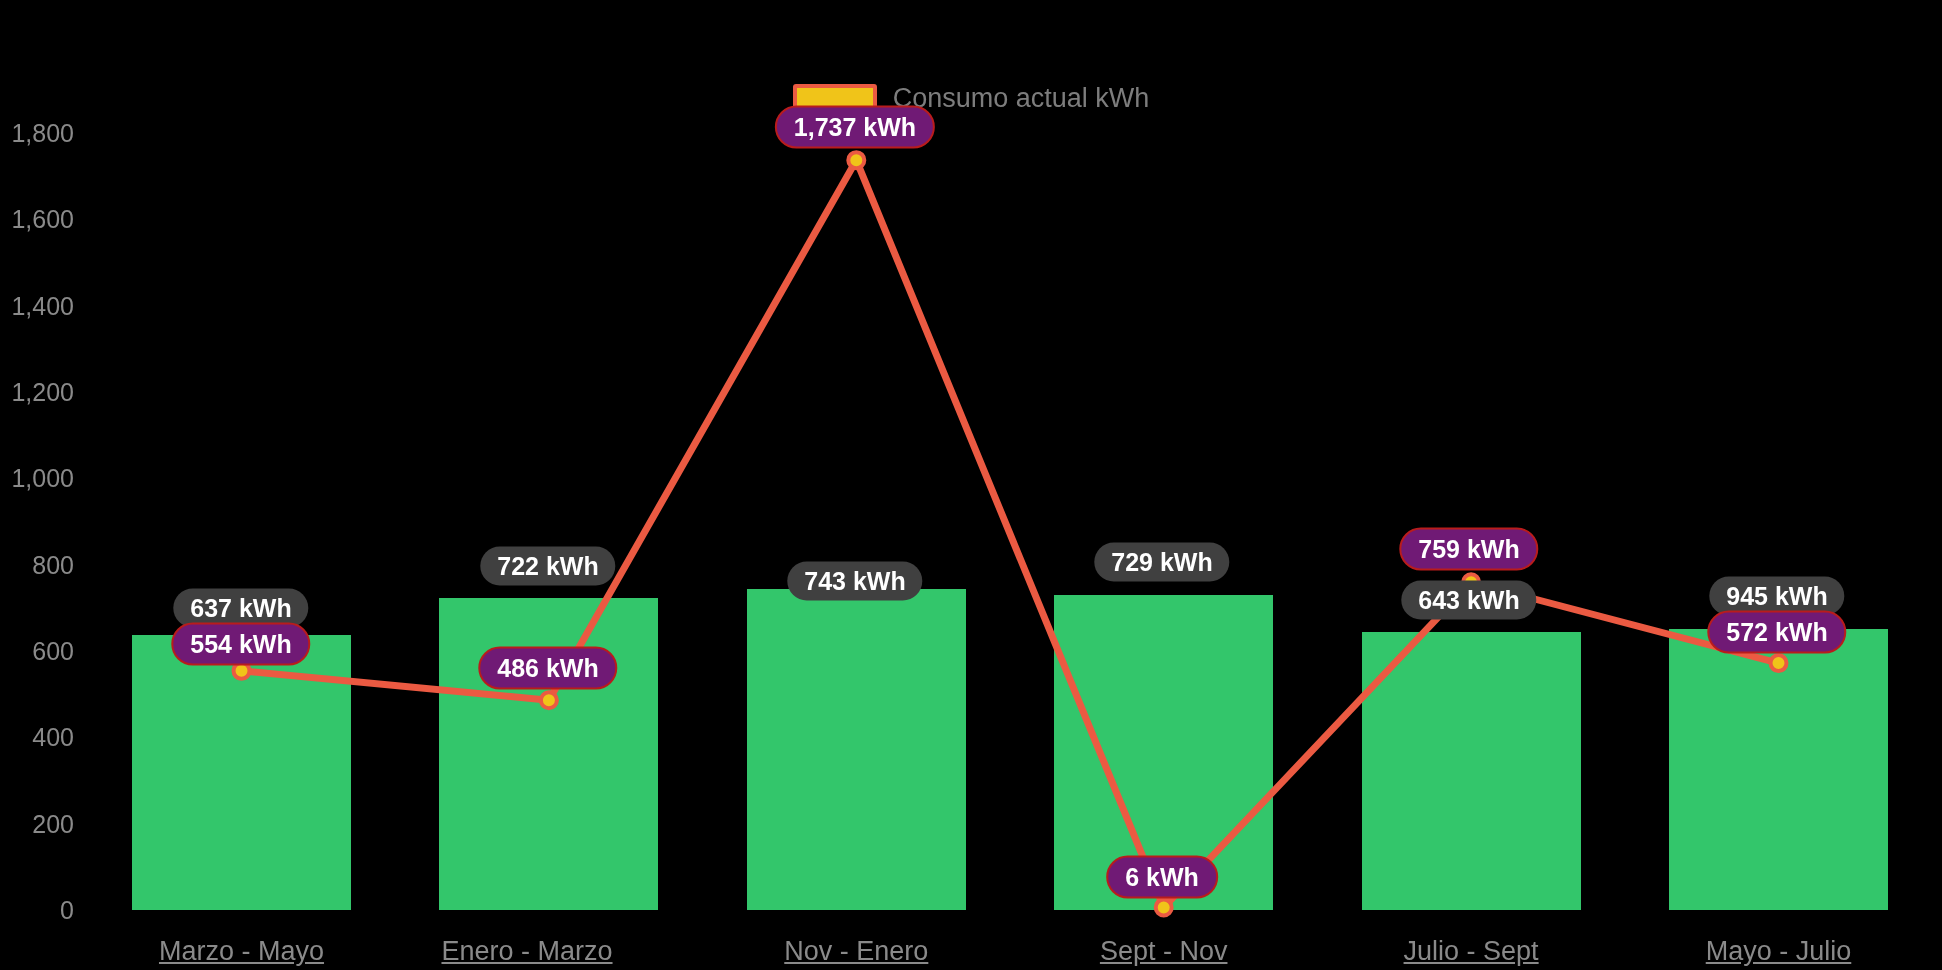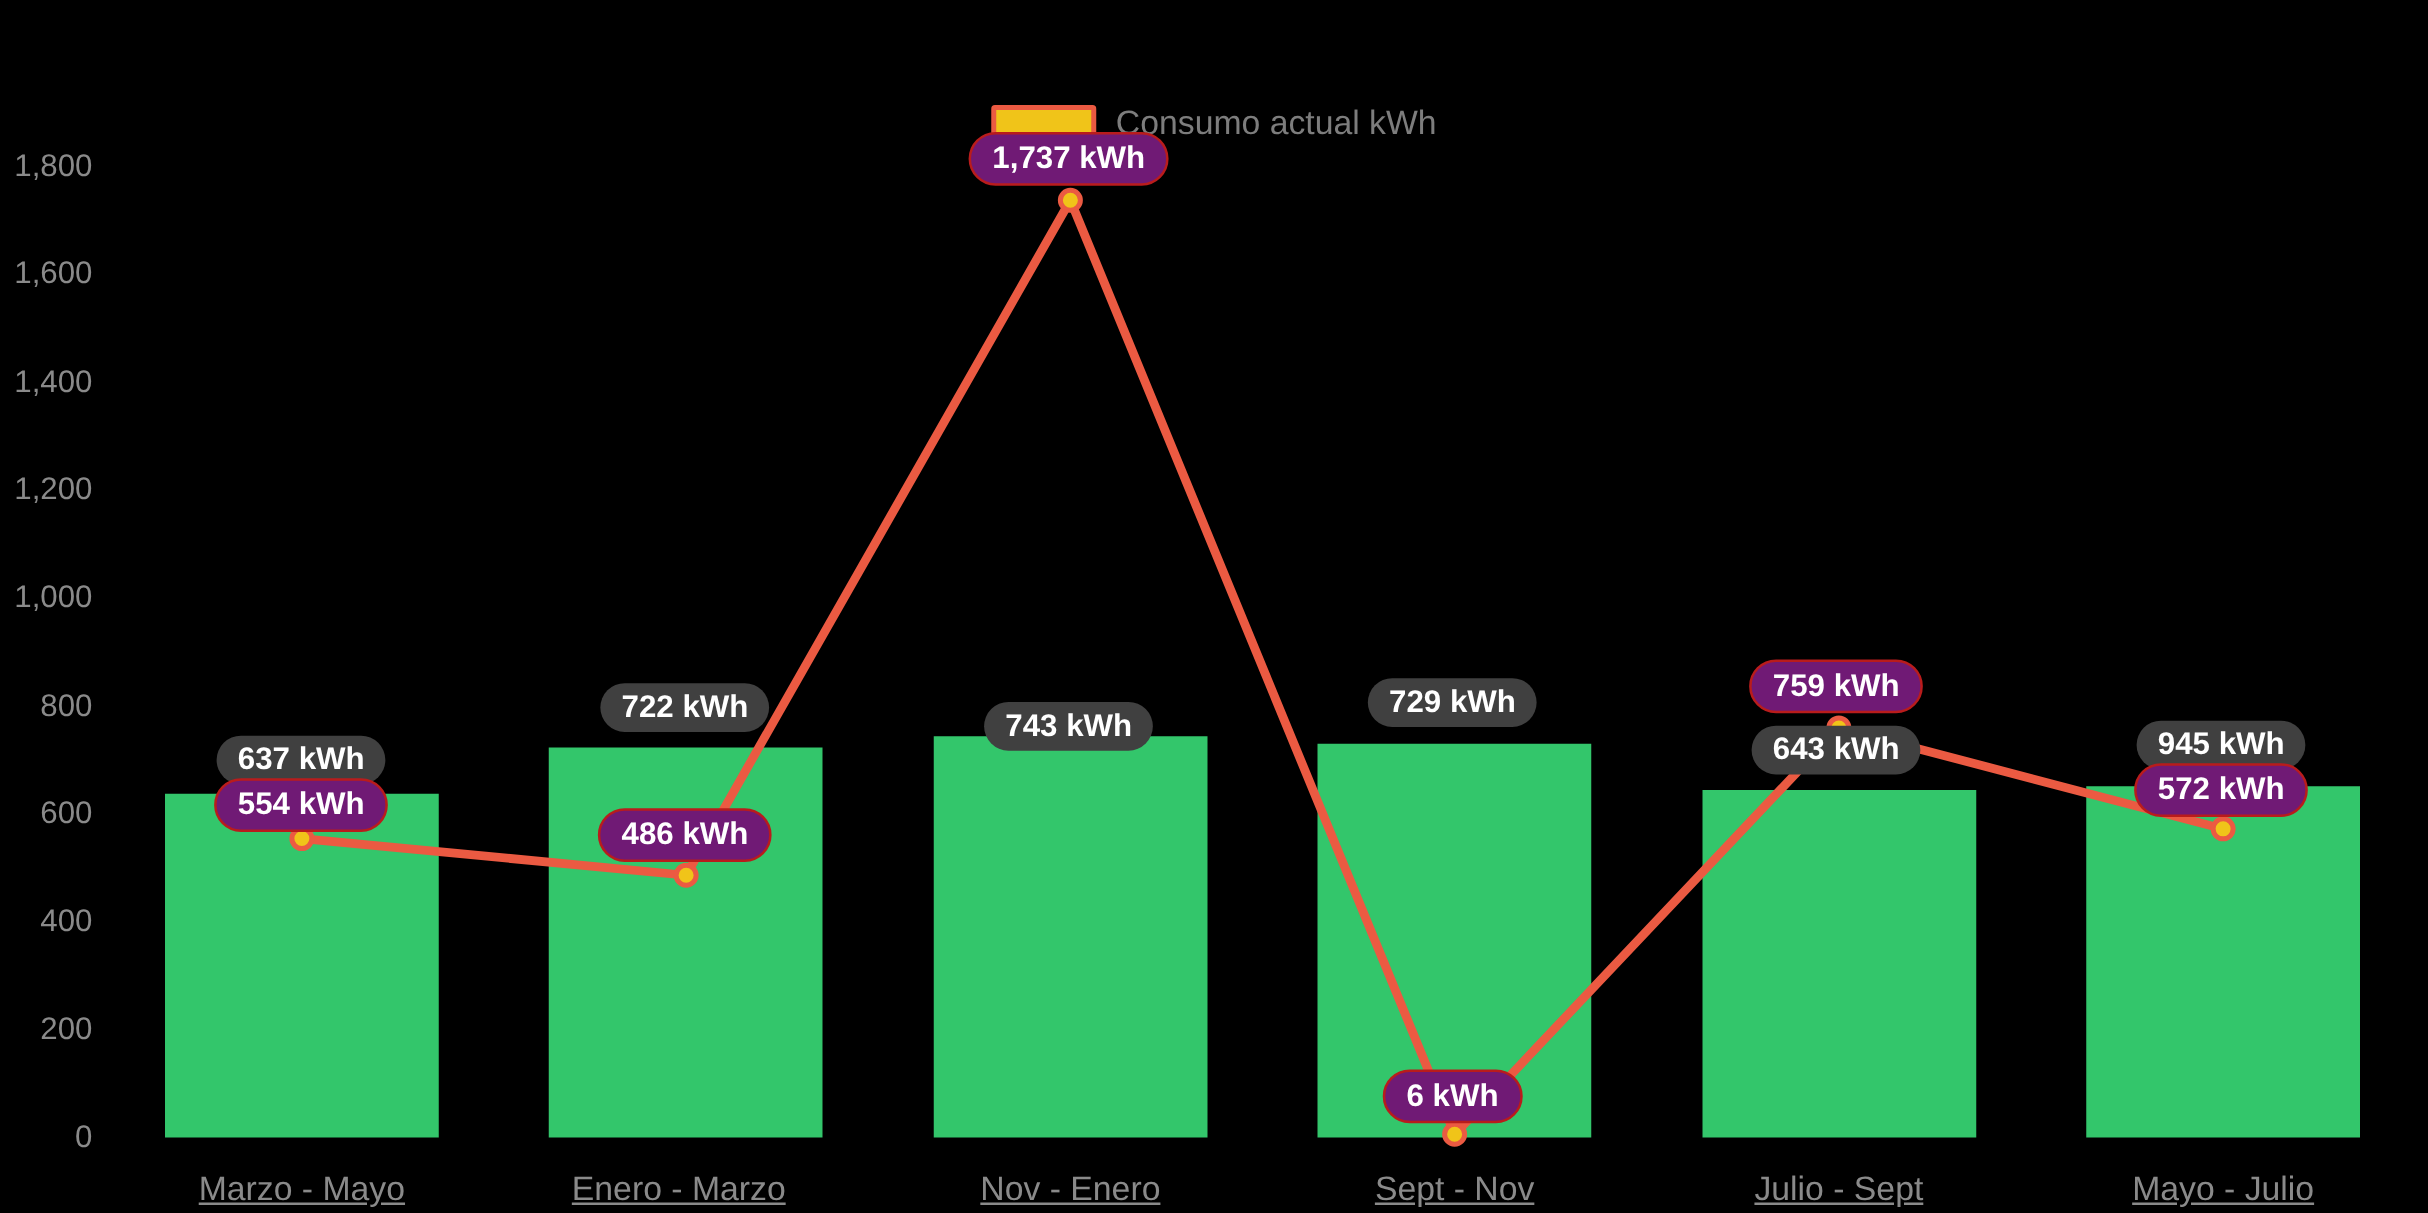--- a/index.html
+++ b/index.html
@@ -71,21 +71,21 @@
     <div id="bars">
         <div class="bar" style="left: 132px; top: 635.028px; width: 219px; height: 274.972px; background: rgb(51, 198, 107);"></div>
         <div class="bar" style="left: 439.4px; top: 598.337px; width: 219px; height: 311.663px; background: rgb(51, 198, 107);"></div>
         <div class="bar" style="left: 746.8px; top: 589.272px; width: 219px; height: 320.728px; background: rgb(51, 198, 107);"></div>
         <div class="bar" style="left: 1054.2px; top: 595.315px; width: 219px; height: 314.685px; background: rgb(51, 198, 107);"></div>
         <div class="bar" style="left: 1361.6px; top: 632.438px; width: 219px; height: 277.562px; background: rgb(51, 198, 107);"></div>
         <div class="bar" style="left: 1669px; top: 628.985px; width: 219px; height: 281.015px; background: rgb(51, 198, 107);"></div>
       </div>
     <div id="xticks">
         <div class="xtick" style="left: 241.5px;">Marzo - Mayo</div>
-        <div class="xtick" style="left: 543px;">Enero - Marzo</div>
+        <div class="xtick" style="left: 527px;">Enero - Marzo</div>
         <div class="xtick" style="left: 856.3px;">Nov - Enero</div>
         <div class="xtick" style="left: 1163.7px;">Sept - Nov</div>
         <div class="xtick" style="left: 1471.1px;">Julio - Sept</div>
         <div class="xtick" style="left: 1778.5px;">Mayo - Julio</div>
       </div>
 
     <svg id="lineLayer" viewBox="0 0 1942 970" preserveAspectRatio="none">
         <polyline points="241.5,670.8566666666667 548.9,700.21 856.3,160.19500000000005 1163.6999999999998,907.41 1471.1,582.365 1778.5,663.0866666666667" fill="none" stroke="#EB5A42" stroke-width="7" stroke-linejoin="round" stroke-linecap="round"></polyline>
         <circle cx="241.5" cy="670.8566666666667" r="8" fill="#F0C419" stroke="#EB5A42" stroke-width="4"></circle>
         <circle cx="548.9" cy="700.21" r="8" fill="#F0C419" stroke="#EB5A42" stroke-width="4"></circle>

